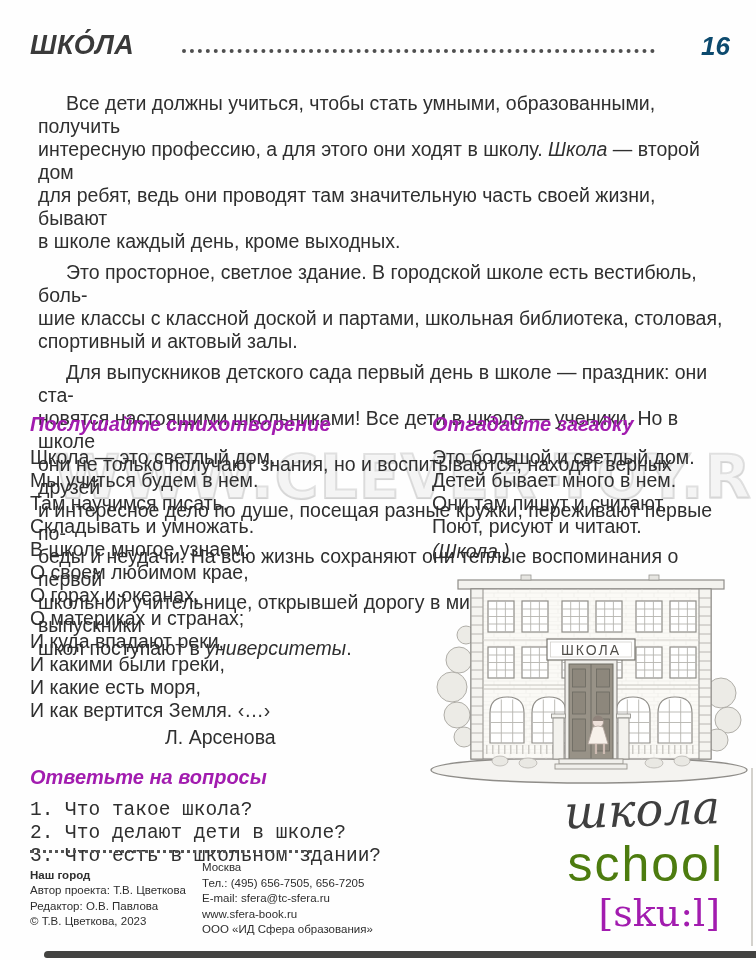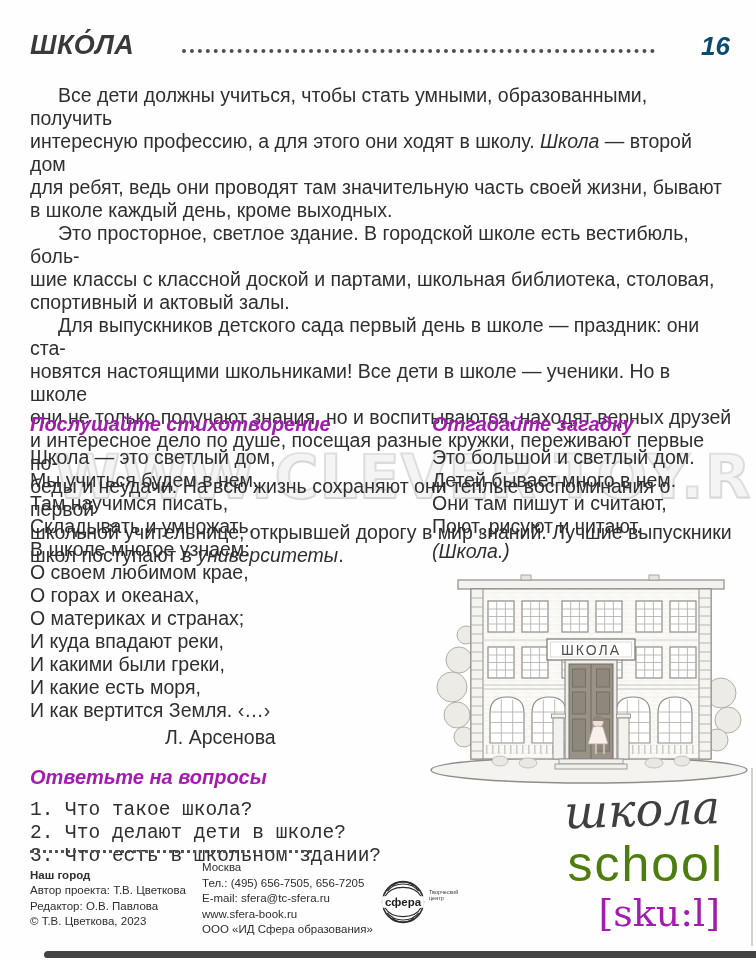--- a/index.html
+++ b/index.html
@@ -8,21 +8,21 @@
     background:#fefefe;color:#2f2f2f;
     font-family:"Liberation Sans",sans-serif;
   }
   
   .header{position:absolute;top:30px;left:30px;width:700px;display:flex;align-items:flex-end;gap:36px;}
   .title{font:italic 700 27px/30px "Liberation Sans",sans-serif;color:#3a3a3a;letter-spacing:.5px;margin:0;}
   .leader{flex:1;border-bottom:4px dotted #4f4f4f;margin:0 10px 7px 12px;height:0;}
   .pagenum{font:italic 700 26px/28px "Liberation Sans",sans-serif;color:#0c4a6e;}
   
   .intro{position:absolute;top:84px;left:30px;width:702px;font-size:19.5px;line-height:23px;}
-  .intro p{margin:0;text-indent:28px;white-space:pre-line;text-align:left;}
+  .intro p{margin:8px;text-indent:28px;white-space:pre-line;text-align:left;}
   .em{font-style:italic;}
   
   .col-left{position:absolute;top:412px;left:30px;width:398px;}
   .col-right{position:absolute;top:412px;left:432px;width:298px;}
   .sec-heading{font:italic 700 20px/24px "Liberation Sans",sans-serif;color:#a21caf;margin:0 0 10px 0;}
   .verse{font-size:19.5px;line-height:23px;white-space:pre-line;}
   .author{font-size:19.5px;padding-left:135px;margin-top:4px;}
   .questions{margin-top:16px;}
   .q-item{font-size:19.5px;line-height:23px;font-family:Liberation Mono, monospace;}
   .answer{font-style:italic;font-size:19.5px;text-align:left;padding-right:58px;margin-top:2px;}
@@ -247,35 +247,18 @@
         <div class="ftitle">Наш город</div>
         <div class="flines">Автор проекта: Т.В. Цветкова
 Редактор: О.В. Павлова
 © Т.В. Цветкова, 2023</div>
       </div>
       <div class="fcol2 flines">Москва
 Тел.: (495) 656-7505, 656-7205
 E-mail: sfera@tc-sfera.ru
 www.sfera-book.ru
 ООО «ИД Сфера образования»</div>
-      <div class="flogo">
-        <svg width="46" height="46" viewBox="0 0 44 44" xmlns="http://www.w3.org/2000/svg">
-          <circle cx="22" cy="22" r="19.5" fill="none" stroke="#2d2d2d" stroke-width="1.5"></circle>
-          <g fill="none" stroke="#2d2d2d" stroke-width="1.1">
-            <path d="M4.5 17C11 5 33 5 39.5 17"></path>
-            <path d="M7 11.5C14 2.5 30 2.5 37 11.5"></path>
-            <path d="M12 6.5C17 1.5 27 1.5 32 6.5"></path>
-            <path d="M4.5 27C11 39 33 39 39.5 27"></path>
-            <path d="M7 32.5C14 41.5 30 41.5 37 32.5"></path>
-            <path d="M12 37.5C17 42.5 27 42.5 32 37.5"></path>
-          </g>
-          <rect x="2" y="16.5" width="40" height="11" fill="#ffffff"></rect>
-          <text x="22" y="25.5" text-anchor="middle" font-family="Liberation Sans, sans-serif" font-size="11" font-weight="700" fill="#1e1e1e">сфера</text>
-        </svg>
-        <div class="logo-cap">Творческий
-центр</div>
-      </div>
     </div>
   </div>
 
   <div class="right-edge"></div>
   <div class="bottom-strip"></div>
 </div>
 
 </body></html>

